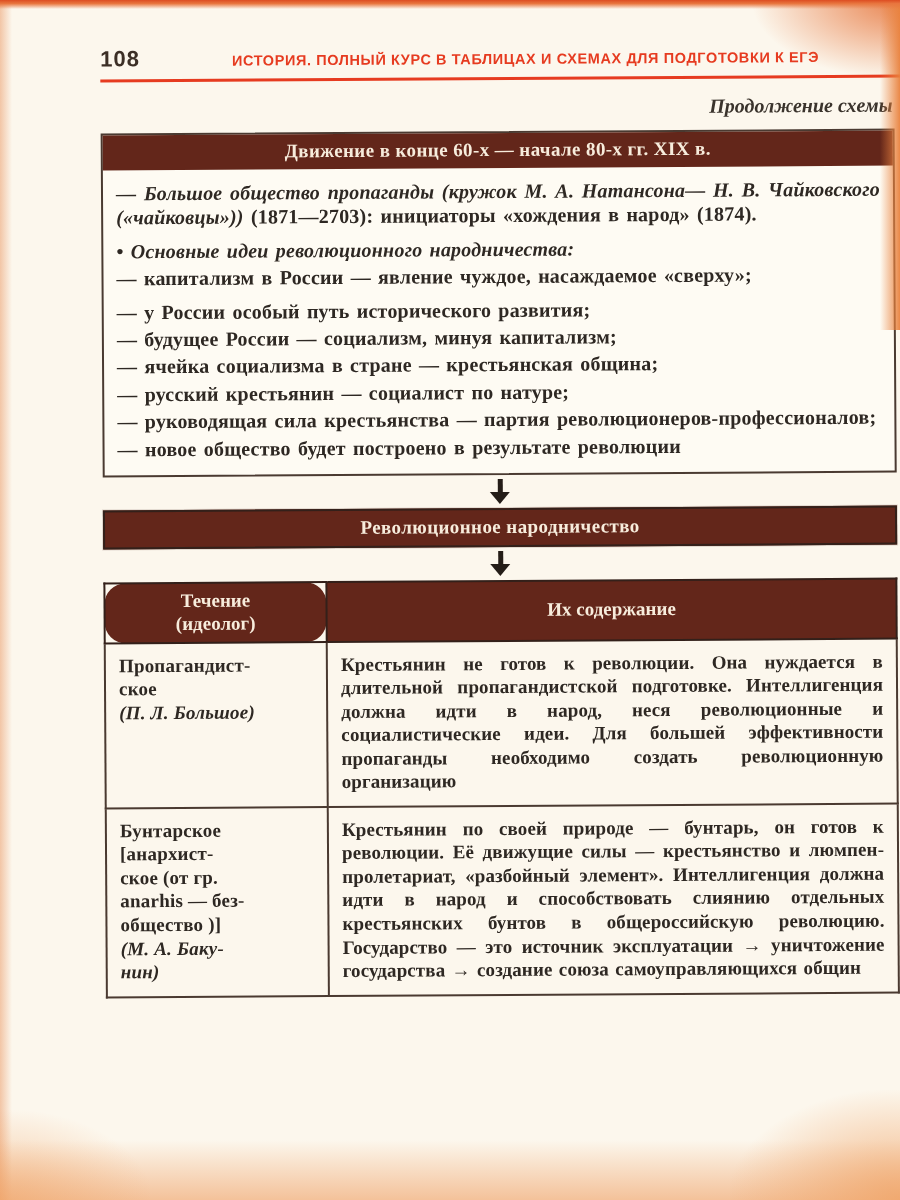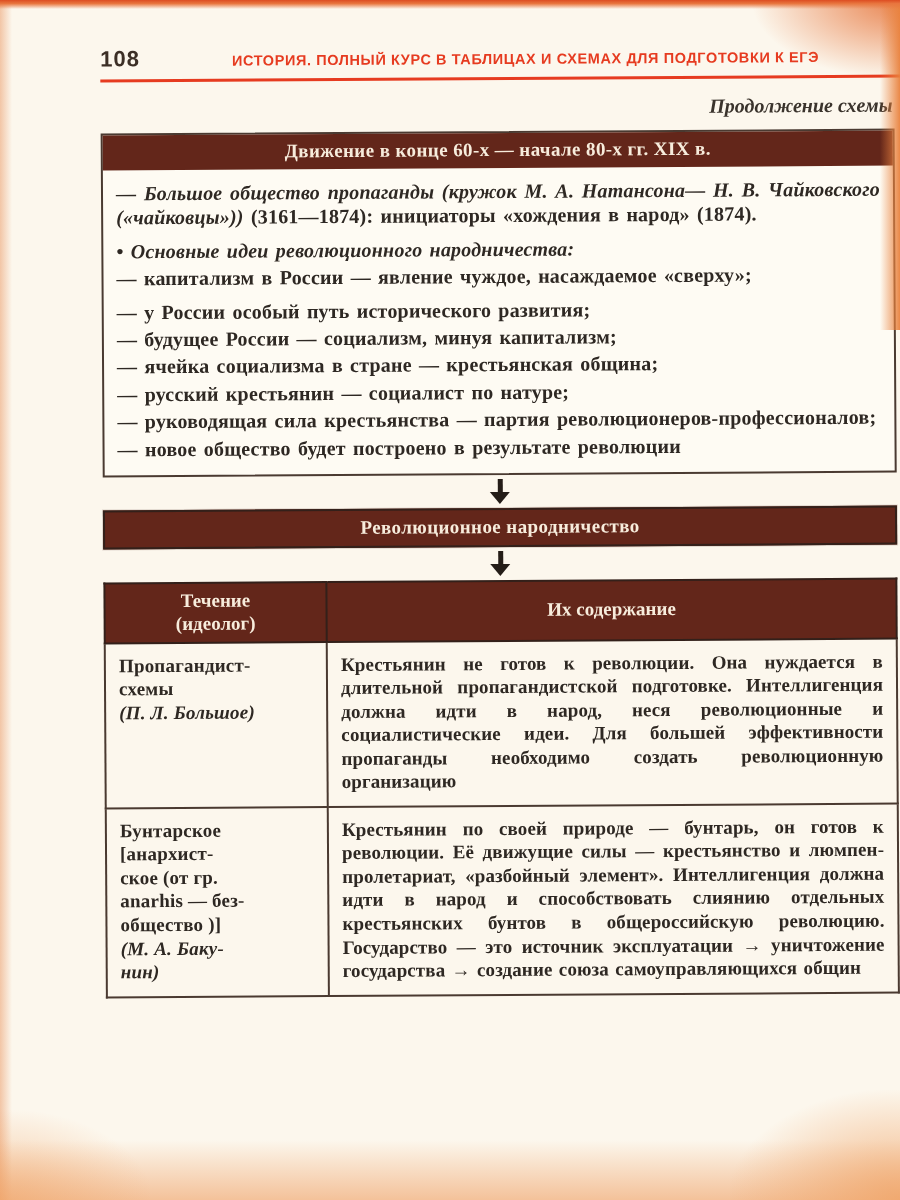--- a/index.html
+++ b/index.html
@@ -90,21 +90,21 @@
   .scheme-table th{
     background:var(--maroon);color:#f7ecdc;
     font-weight:bold;font-size:19px;text-align:center;vertical-align:middle;
     padding:6px 8px;border:2px solid #33201a;white-space:pre-line;line-height:1.2;
   }
   .scheme-table td{
     border:2px solid #4a3a31;vertical-align:top;
     font-size:19px;font-weight:bold;line-height:1.24;
     padding:10px 13px 12px;
   }
-  .col-ideolog{width:222px;}
+  .col-ideolog{width:222px;border-radius:21px;}
   .cell-ideolog{white-space:pre-line;letter-spacing:.2px;}
   .cell-content{text-align:justify;letter-spacing:.1px;word-spacing:1.5px;}
 </style>
 </head>
 <body>
 
 <div class="scan">
   <div class="edge edge-left"></div>
   <div class="edge edge-bottom"></div>
   <div class="edge corner-bl"></div>
@@ -119,21 +119,21 @@
       <span class="pg-num">108</span>
       <span class="pg-title">ИСТОРИЯ. ПОЛНЫЙ КУРС В ТАБЛИЦАХ И СХЕМАХ ДЛЯ ПОДГОТОВКИ К ЕГЭ</span>
     </header>
     <div class="red-rule"></div>
 
     <div class="continuation">Продолжение схемы</div>
 
     <section class="scheme-box">
       <div class="bar">Движение в конце 60-х — начале 80-х гг. XIX в.</div>
       <div class="scheme-body" id="movement-body">
-          <div class="para"><span>—  </span><span class="it">Большое общество пропаганды (кружок М. А. Натансона— Н. В. Чайковского («чайковцы»)) </span><span>(3161—1874)</span><span>: инициаторы «хождения в народ» (1874).</span></div>
+          <div class="para"><span>—  </span><span class="it">Большое общество пропаганды (кружок М. А. Натансона— Н. В. Чайковского («чайковцы»)) </span><span>(1871—2703)</span><span>: инициаторы «хождения в народ» (1874).</span></div>
           <div class="para gap"><span>•  </span><span class="it">Основные идеи революционного народничества:</span></div>
           <div class="para"><span>—  капитализм в России — явление чуждое, насаждаемое «сверху»;</span></div>
           <div class="para gap"><span>—  у России особый путь исторического развития;</span></div>
           <div class="para"><span>—  будущее России — социализм, минуя капитализм;</span></div>
           <div class="para"><span>—  ячейка социализма в стране — крестьянская община;</span></div>
           <div class="para"><span>—  русский крестьянин — социалист по натуре;</span></div>
           <div class="para"><span>—  руководящая сила крестьянства — партия революционеров-профессионалов;</span></div>
           <div class="para"><span>—  новое общество будет построено в результате революции</span></div>
         </div>
     </section>
@@ -154,21 +154,21 @@
       <thead>
         <tr>
           <th class="col-ideolog">Течение
 (идеолог)</th>
           <th>Их содержание</th>
         </tr>
       </thead>
       <tbody id="table-body">
           <tr>
             <td class="cell-ideolog"><span>Пропагандист-
-схемы
+ское
 </span><span class="it">(П. Л. Большое)</span></td>
             <td class="cell-content">Крестьянин не готов к революции. Она нуждается в длительной пропагандистской подготовке. Интеллигенция должна идти в народ, неся революционные и социалистические идеи. Для большей эффективности пропаганды необходимо создать революционную организацию</td>
           </tr>
           <tr>
             <td class="cell-ideolog"><span>Бунтарское
 [анархист-
 ское (от гр.
 anarhis — без-
 общество )]
 </span><span class="it">(М. А. Баку-

